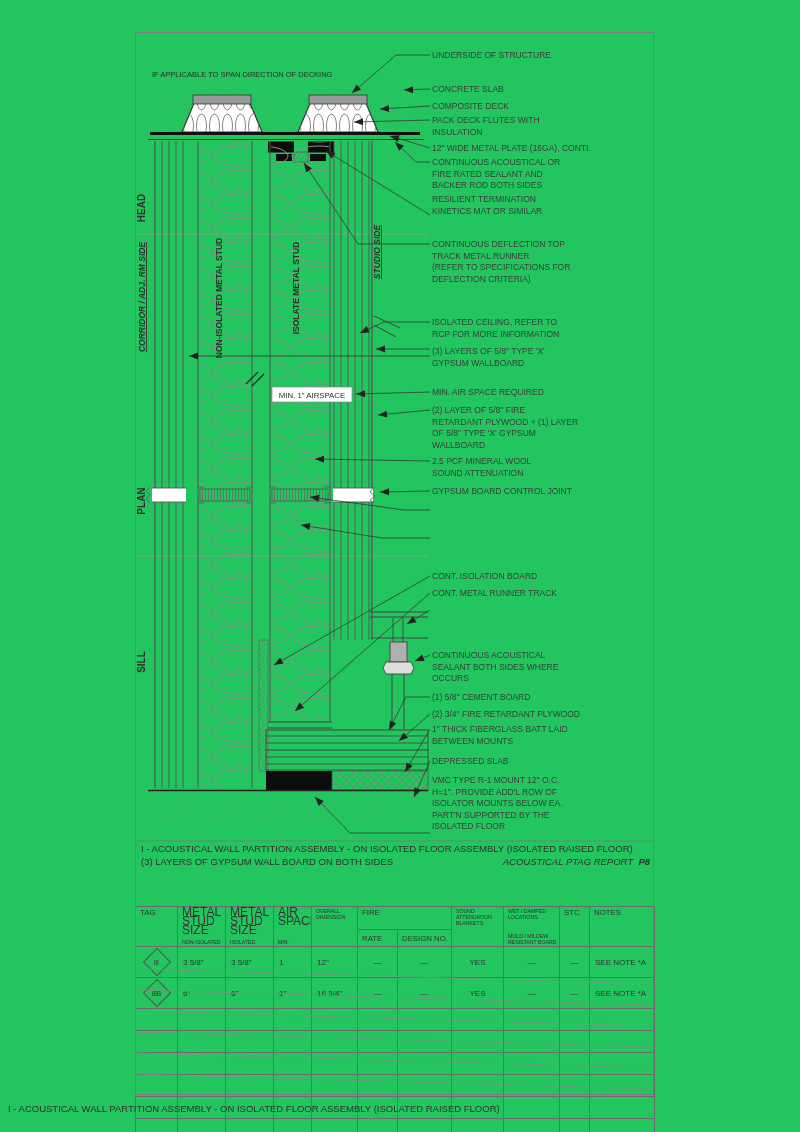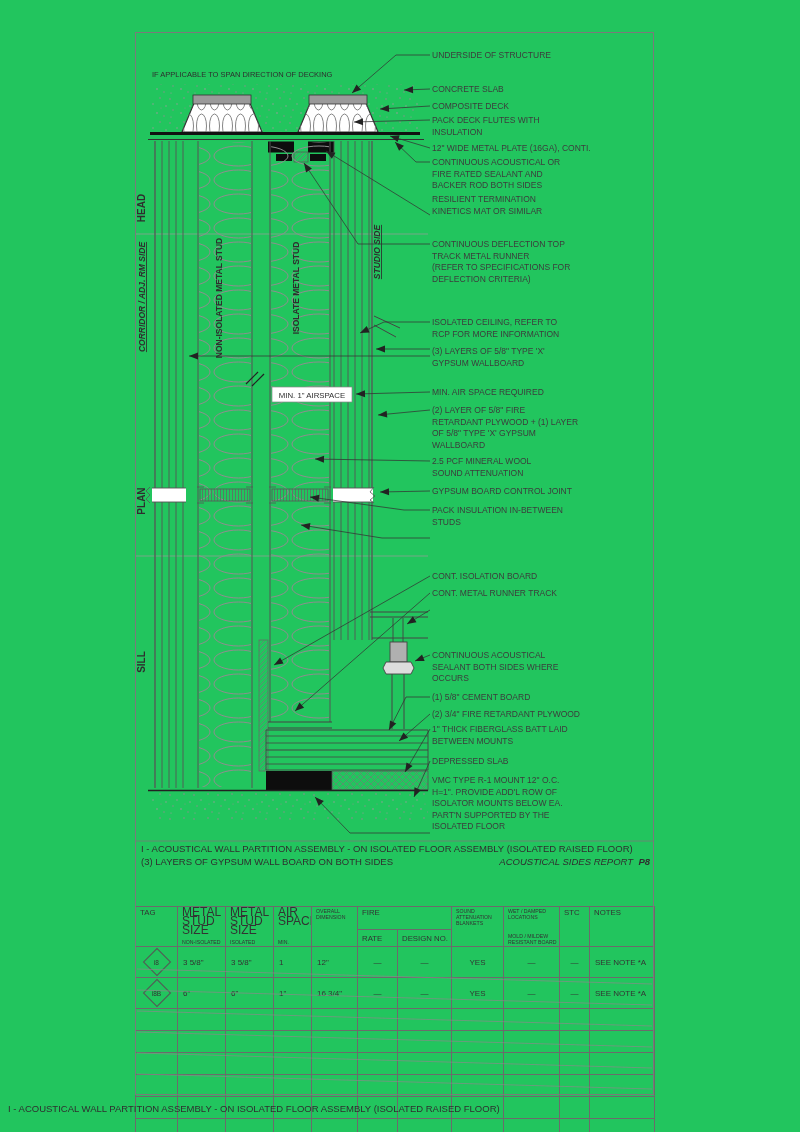--- a/index.html
+++ b/index.html
@@ -55,42 +55,40 @@
   <div class="ann" style="top:346px">(3) LAYERS OF 5/8" TYPE 'X'
 GYPSUM WALLBOARD</div>
   <div class="ann" style="top:387px">MIN. AIR SPACE REQUIRED</div>
   <div class="ann" style="top:405px">(2) LAYER OF 5/8" FIRE
 RETARDANT PLYWOOD + (1) LAYER
 OF 5/8" TYPE 'X' GYPSUM
 WALLBOARD</div>
   <div class="ann" style="top:456px">2.5 PCF MINERAL WOOL
 SOUND ATTENUATION</div>
   <div class="ann" style="top:486px">GYPSUM BOARD CONTROL JOINT</div>
-  <div class="ann" style="top:505px">PACK INSULATION IN-BETWEEN
-STUDS</div>
   <div class="ann" style="top:571px">CONT. ISOLATION BOARD</div>
   <div class="ann" style="top:588px">CONT. METAL RUNNER TRACK</div>
   <div class="ann" style="top:650px">CONTINUOUS ACOUSTICAL
 SEALANT BOTH SIDES WHERE
 OCCURS</div>
   <div class="ann" style="top:692px">(1) 5/8" CEMENT BOARD</div>
   <div class="ann" style="top:709px">(2) 3/4" FIRE RETARDANT PLYWOOD</div>
   <div class="ann" style="top:724px">1" THICK FIBERGLASS BATT LAID
 BETWEEN MOUNTS</div>
   <div class="ann" style="top:756px">DEPRESSED SLAB</div>
   <div class="ann" style="top:775px">VMC TYPE R-1 MOUNT 12" O.C.
 H=1". PROVIDE ADD'L ROW OF
 ISOLATOR MOUNTS BELOW EA.
 PART'N SUPPORTED BY THE
 ISOLATED FLOOR</div>
 
   <div class="tline" style="top:843px">I - ACOUSTICAL WALL PARTITION ASSEMBLY - ON ISOLATED FLOOR ASSEMBLY (ISOLATED RAISED FLOOR)</div>
   <div class="tline" style="top:856px">(3) LAYERS OF GYPSUM WALL BOARD ON BOTH SIDES</div>
   <div class="treport">
-    <span>ACOUSTICAL SIDES REPORT</span>&nbsp;
+    <span>ACOUSTICAL PTAG REPORT</span>&nbsp;
     <b>P8</b>
   </div>
 
   <table class="sched">
     <colgroup>
       <col style="width:42px">
         <col style="width:48px">
         <col style="width:48px">
         <col style="width:38px">
       <col style="width:46px">

